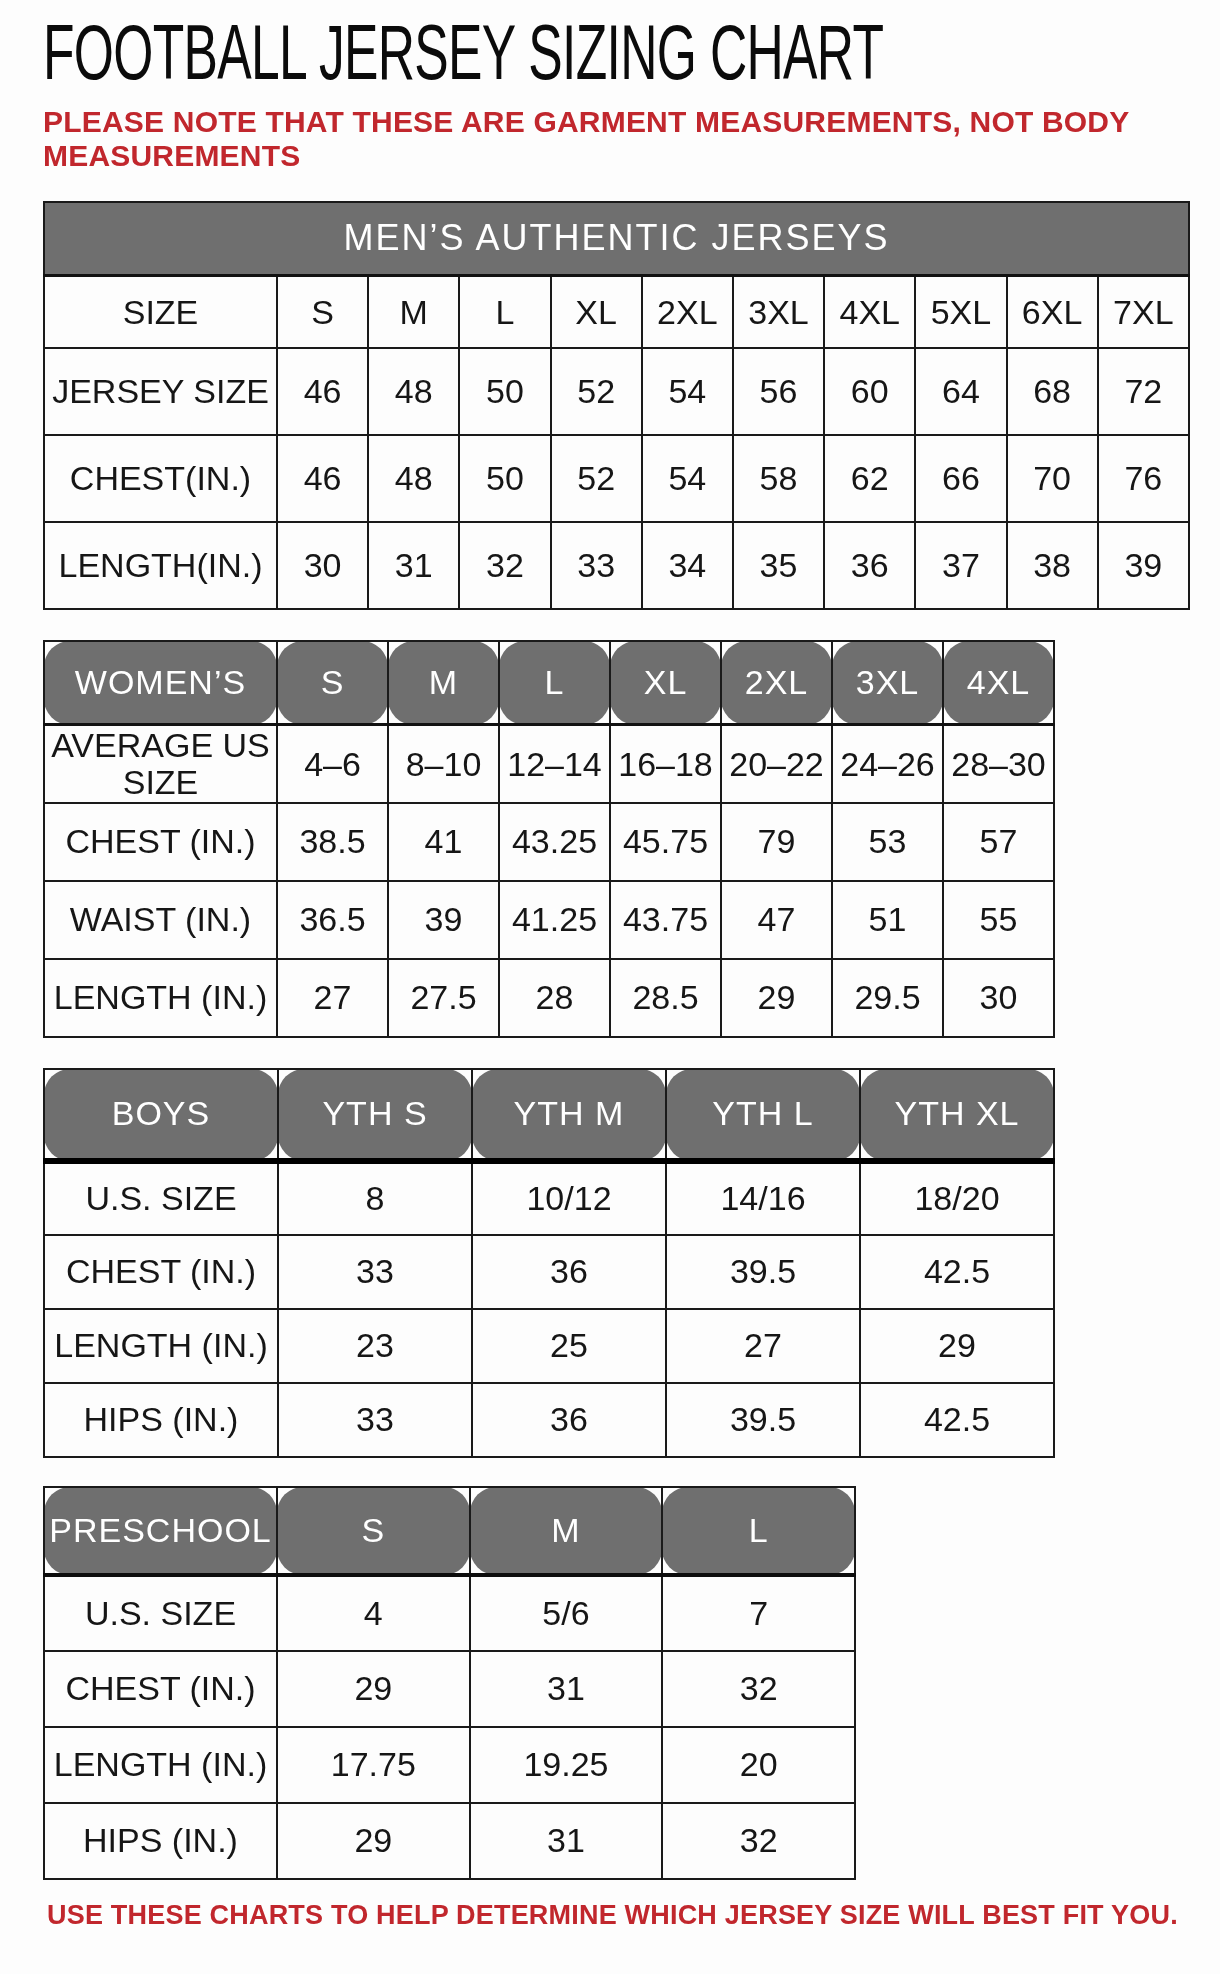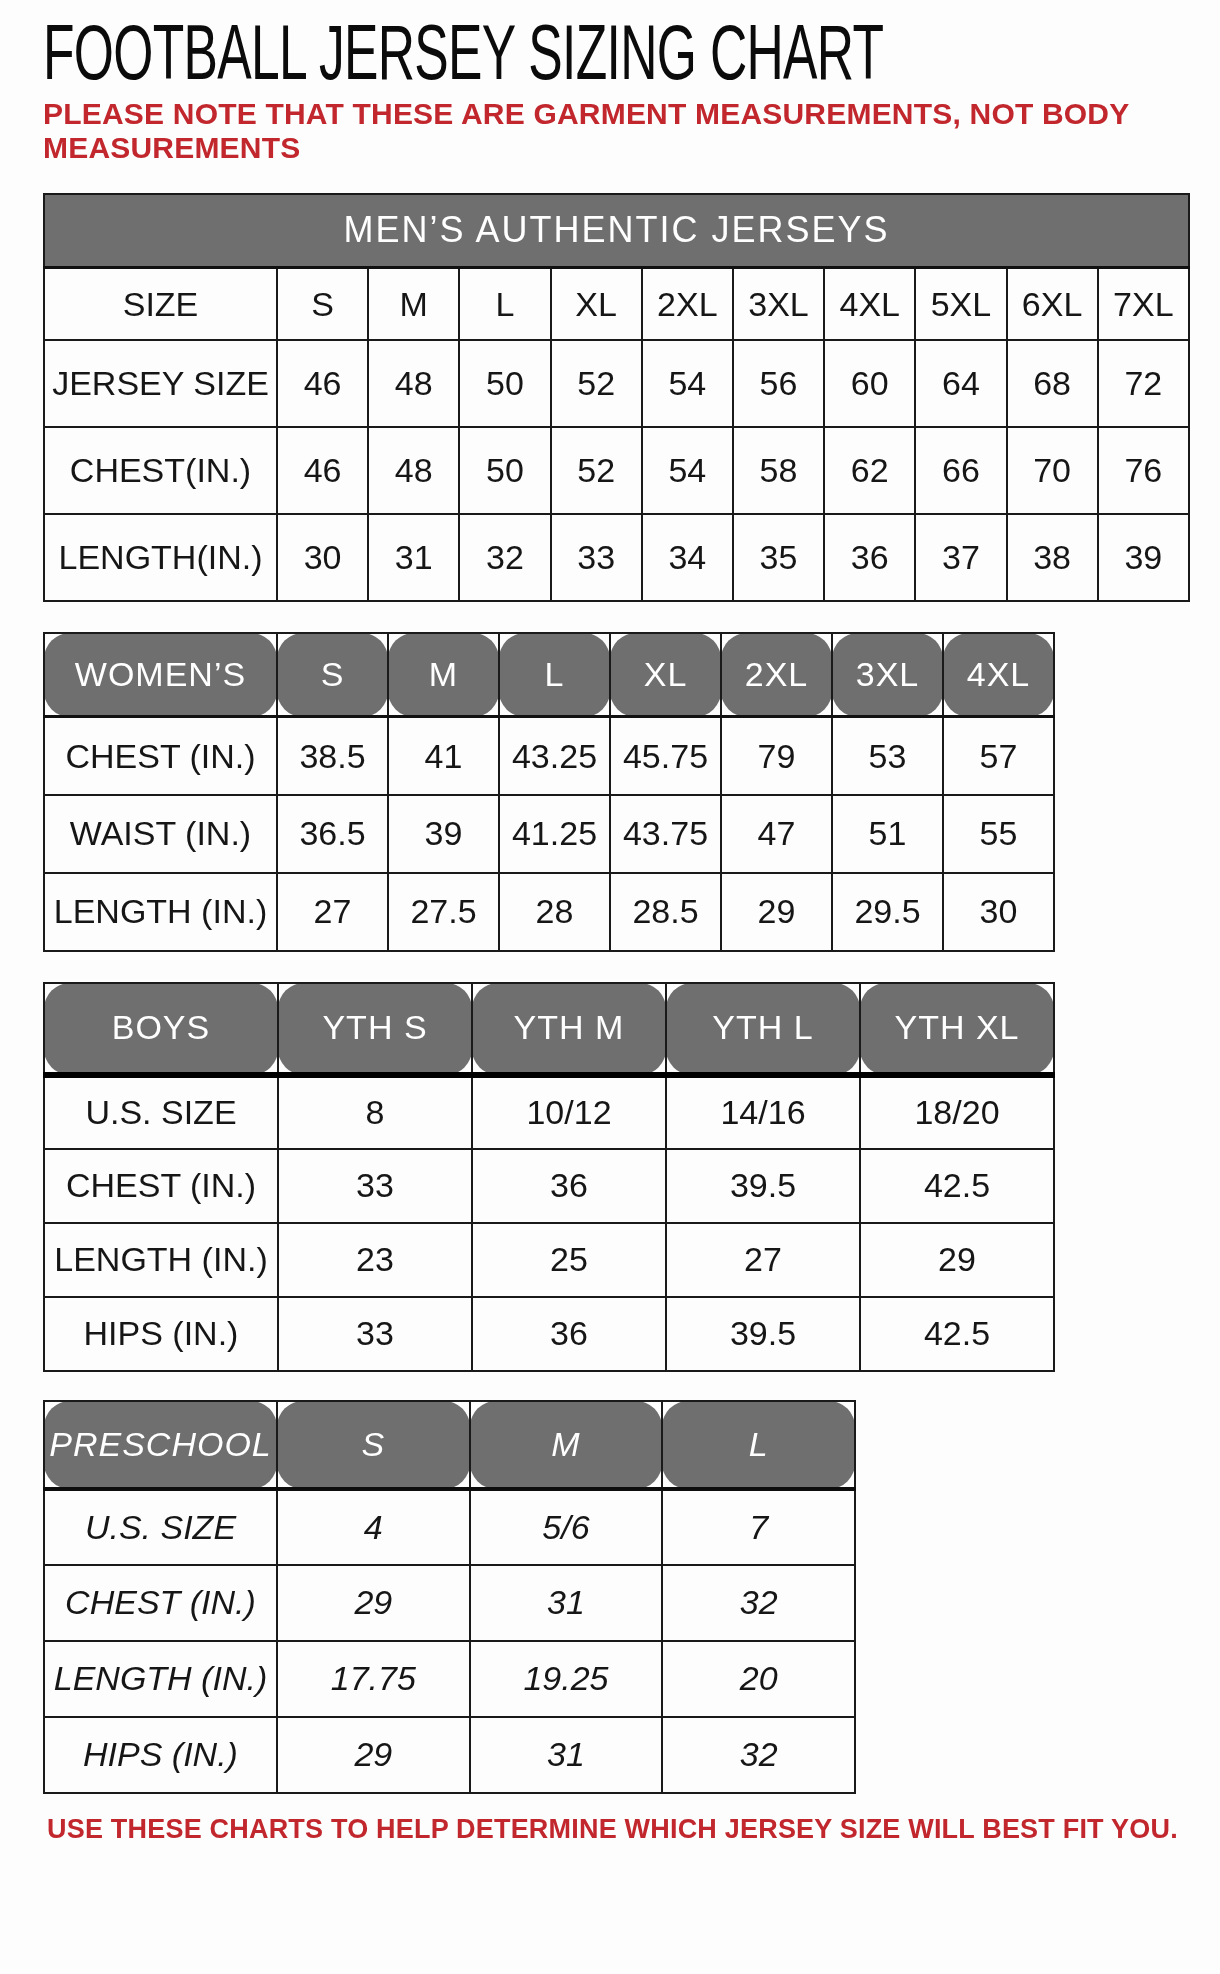--- a/index.html
+++ b/index.html
@@ -13,21 +13,21 @@
   }
   .page { padding: 14px 0 0 43px; }
 
   h1.title {
     margin: 0; font-size: 77px; font-weight: 400;
     line-height: 1.0; white-space: nowrap; color: #0b0b0b;
   }
   .squeeze { display: inline-block; transform: scaleX(0.67); transform-origin: 0 50%; letter-spacing: -1px; }
 
   p.note {
-    margin: 6px 0 0 0; max-width: 1145px;
+    margin: 14px 0 0 0; max-width: 1145px;
     color: #c1272d; font-size: 30px; font-weight: bold;
     line-height: 1.13; letter-spacing: 0.2px;
   }
 
   table.tbl { border-collapse: collapse; table-layout: fixed; }
   .tbl td, .tbl th {
     border: 2px solid #1a1a1a;
     text-align: center; vertical-align: middle;
     padding: 0; font-weight: normal;
     font-size: 34px; line-height: 1.08;
@@ -55,21 +55,21 @@
   .womens tr.r-first td { height: 90px; }
   .womens tr.data-row td { height: 78px; }
 
   
   table.boys { width: 1012px; margin-top: 30px; }
   .boys col.c-label { width: 234px; }
   .boys tr.ghead th { height: 92px; border-bottom: 6px solid #000000; }
   .boys tr.data-row td { height: 74px; }
 
   
-  table.preschool { width: 813px; margin-top: 28px; font-style: italic; }
+  table.preschool { width: 813px; margin-top: 28px; }
   .preschool col.c-label { width: 233px; }
   .preschool tr.ghead th { height: 88px; border-bottom: 4px solid #0d0d0d; }
   .preschool tr.data-row td { height: 76px; }
 
   p.footer {
     margin: 20px 0 0 4px;
     color: #c1272d; font-size: 27px; font-weight: bold;
     white-space: nowrap; letter-spacing: 0.2px;
   }
 </style>
@@ -155,20 +155,30 @@
       <tr class="ghead">
         <th>WOMEN’S</th>
         <th>S</th>
         <th>M</th>
         <th>L</th>
         <th>XL</th>
         <th>2XL</th>
         <th>3XL</th>
         <th>4XL</th>
       </tr>
+      <tr class="data-row r-first">
+        <td>AVERAGE US SIZE</td>
+        <td>4–6</td>
+        <td>8–10</td>
+        <td>12–14</td>
+        <td>16–18</td>
+        <td>20–22</td>
+        <td>24–26</td>
+        <td>28–30</td>
+      </tr>
       <tr class="data-row">
         <td>CHEST (IN.)</td>
         <td>38.5</td>
         <td>41</td>
         <td>43.25</td>
         <td>45.75</td>
         <td>79</td>
         <td>53</td>
         <td>57</td>
       </tr>

